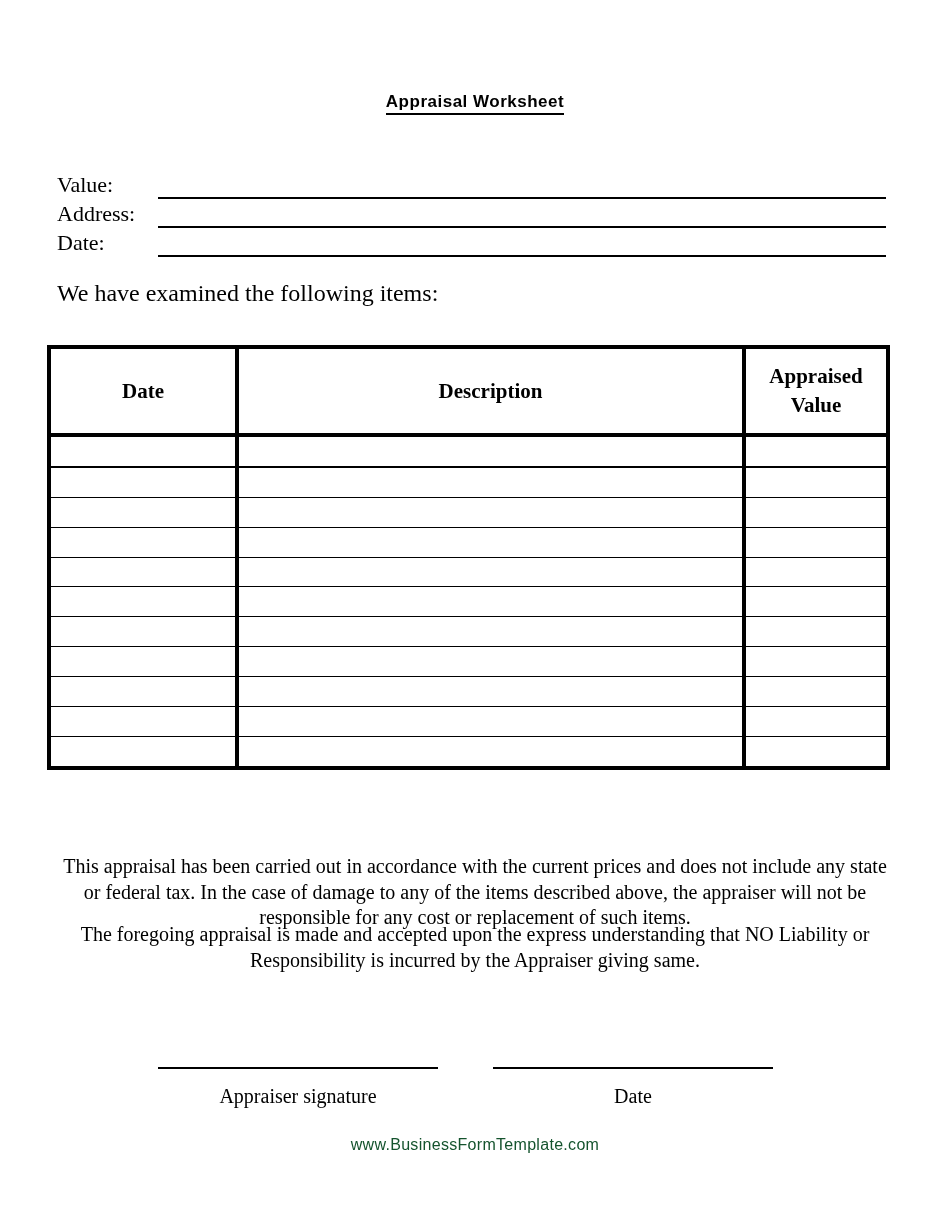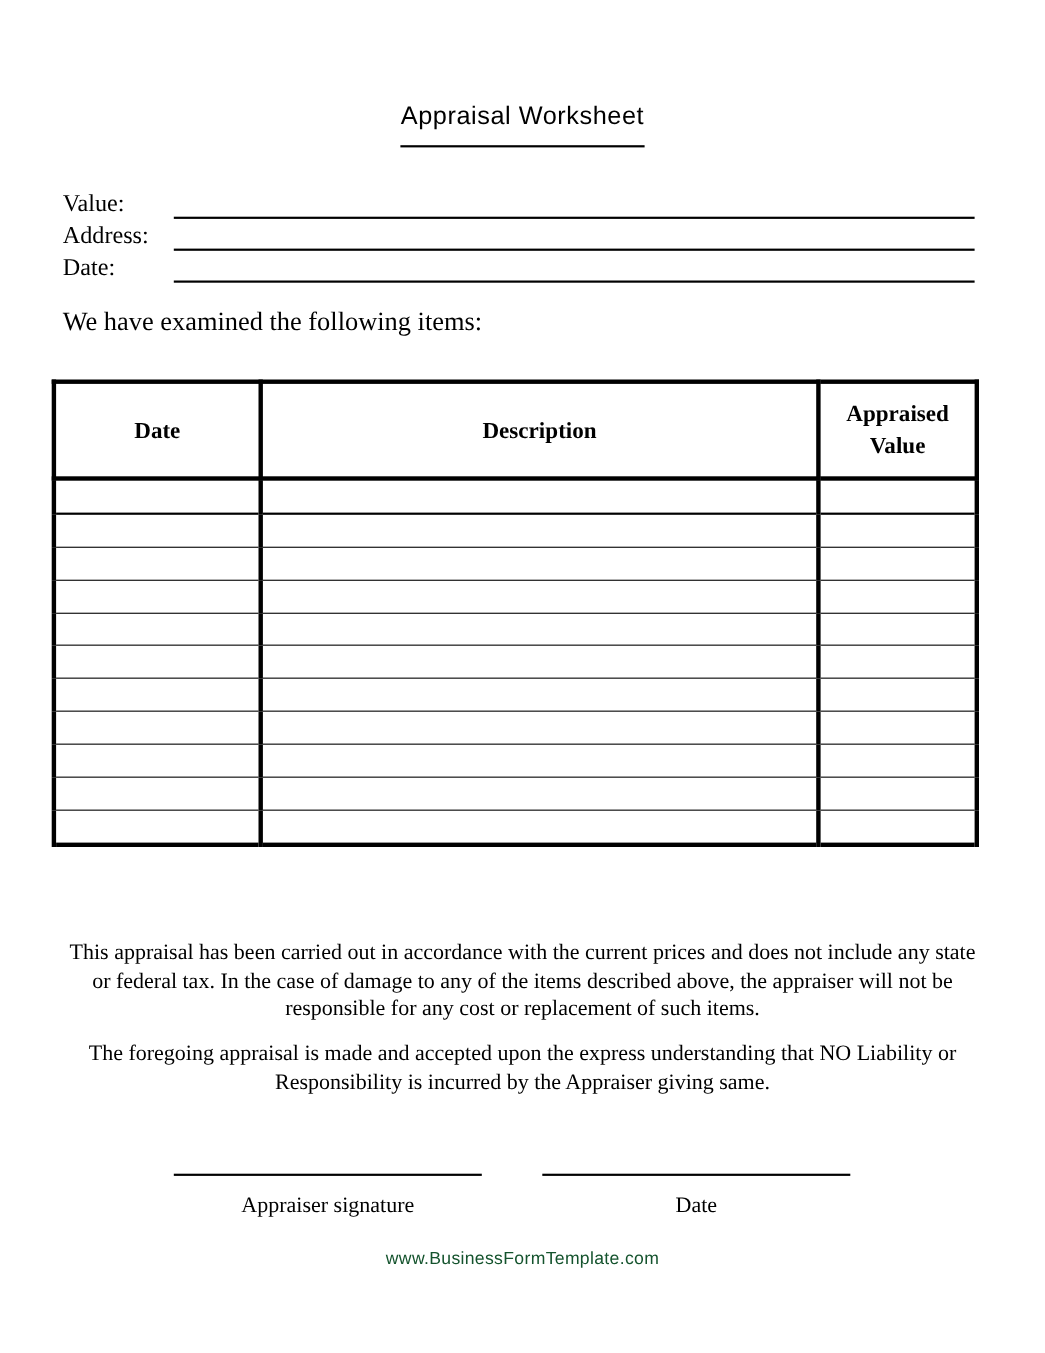--- a/index.html
+++ b/index.html
@@ -21,25 +21,25 @@
   .title-wrap {
     position: absolute;
     top: 92px;
     left: 0;
     width: 100%;
     text-align: center;
   }
   .title {
     display: inline-block;
     font-family: "Liberation Sans", sans-serif;
-    font-weight: normal;
-    font-size: 23px;
+    font-weight: bold;
+    font-size: 17px;
     letter-spacing: 0.5px;
     border-bottom: 2.5px solid #000;
-    padding-bottom: 13px;
+    padding-bottom: 1px;
   }
 
   
   .fields {
     position: absolute;
     top: 170px;
     left: 57px;
     width: 829px;
   }
   .field-row {
@@ -112,21 +112,21 @@
   
   .para {
     position: absolute;
     left: 57px;
     width: 836px;
     font-size: 20px;
     line-height: 25.6px;
     text-align: center;
   }
   .para-1 { top: 834px; }
-  .para-2 { top: 926px; }
+  .para-2 { top: 902px; }
 
   
   .sig-block {
     position: absolute;
     top: 1067px;
     width: 280px;
     border-top: 2px solid #000;
     text-align: center;
     font-size: 20px;
     padding-top: 16px;

